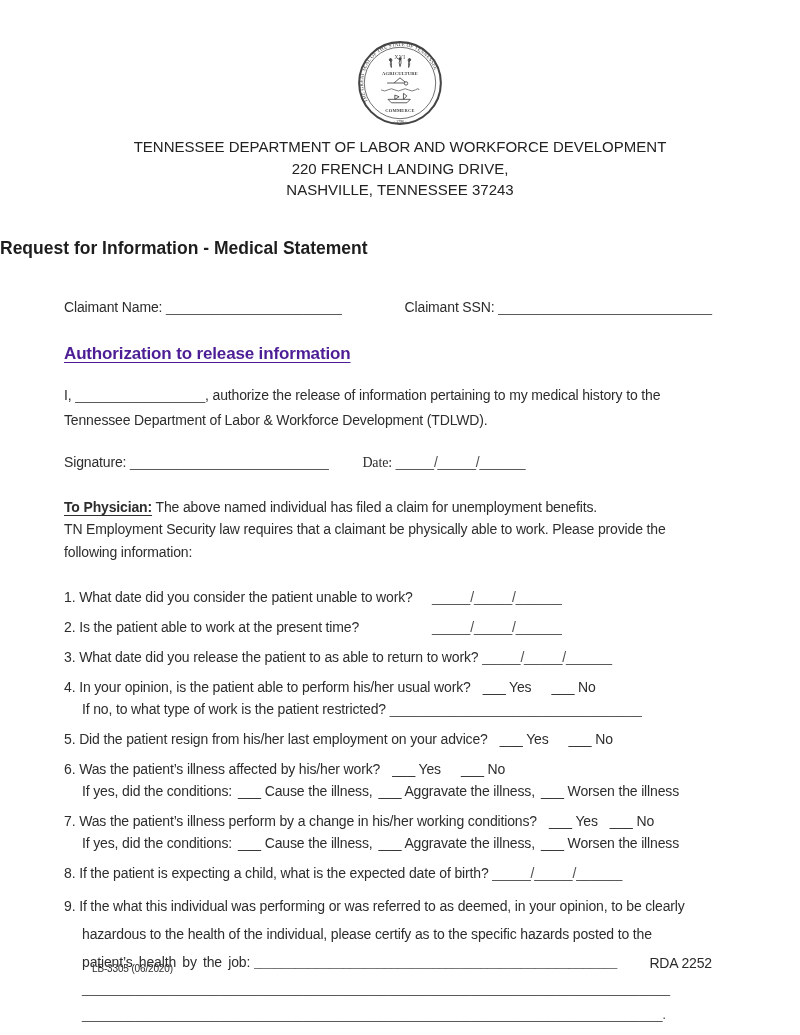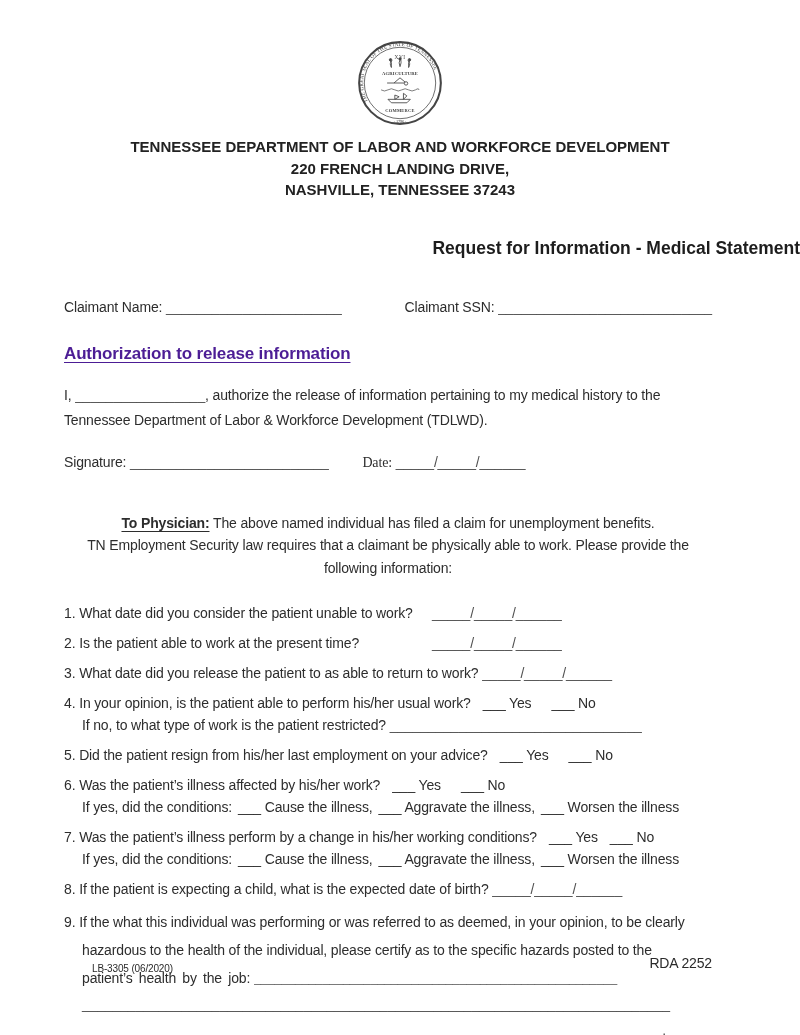--- a/index.html
+++ b/index.html
@@ -10,37 +10,37 @@
     color: #2d2d2d;
     letter-spacing: -0.15px;
     font-size: 14px;
   }
   .page { position: relative; width: 800px; height: 1035px; overflow: hidden; background:#fff; }
   .content { padding: 0 88px 0 64px; }
 
   .seal-wrap { text-align: center; padding-top: 40px; }
   .seal-wrap svg { display: inline-block; }
 
-  .org-block { text-align: center; font-weight: bold; font-size: 15px; line-height: 21.5px; margin-top: 7px; color: #222; letter-spacing: 0; }
-
-  .doc-title { text-align: right; font-weight: bold; font-size: 17.5px; margin-top: 37px; color: #1d1d1d; letter-spacing: 0; }
+  .org-block { text-align: center; font-weight: normal; font-size: 15px; line-height: 21.5px; margin-top: 7px; color: #222; letter-spacing: 0; }
+
+  .doc-title { text-align: left; font-weight: bold; font-size: 17.5px; margin-top: 37px; color: #1d1d1d; letter-spacing: 0; }
 
   .blank { color: #505050; white-space: nowrap; }
 
   .row-claimant { display: flex; justify-content: space-between; margin-top: 40px; white-space: nowrap; }
 
   .heading-u { margin-top: 29px; font-weight: bold; font-size: 17px; color: #4c1d95; }
   .heading-u span { text-decoration: underline; text-underline-offset: 3px; }
 
   .para-intro { margin-top: 19px; line-height: 25px; }
 
   .row-signature { margin-top: 21px; white-space: nowrap; }
   .sig-gap { margin-left: 30px; font-family: Liberation Serif, serif; }
 
-  .para-phys { margin-top: 41px; line-height: 22.5px; text-align: center; }
+  .para-phys { margin-top: 25px; line-height: 22.5px; }
   .phys-line1 { white-space: nowrap; }
   .phys-lead { font-weight: bold; }
   .phys-lead span { text-decoration: underline; text-underline-offset: 3px; }
 
   .questions { margin-top: 24px; }
   .q { margin-bottom: 9px; line-height: 21px; }
   .q-main { padding-left: 18px; text-indent: -18px; white-space: nowrap; }
   .q-sub  { padding-left: 18px; margin-top: 1px; white-space: nowrap; }
   .q-row  { display: flex; white-space: nowrap; }
   .q-fix  { flex: 0 0 368px; }

